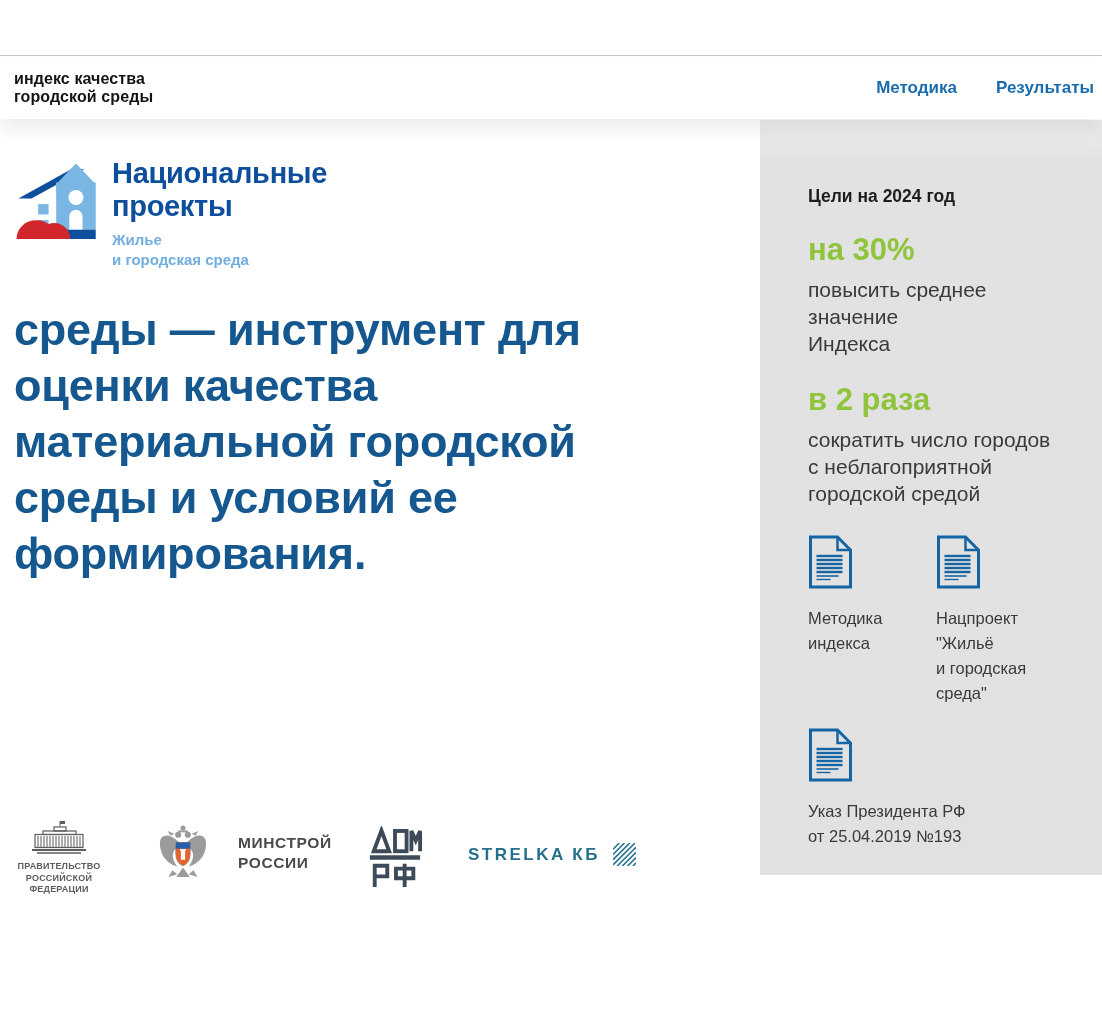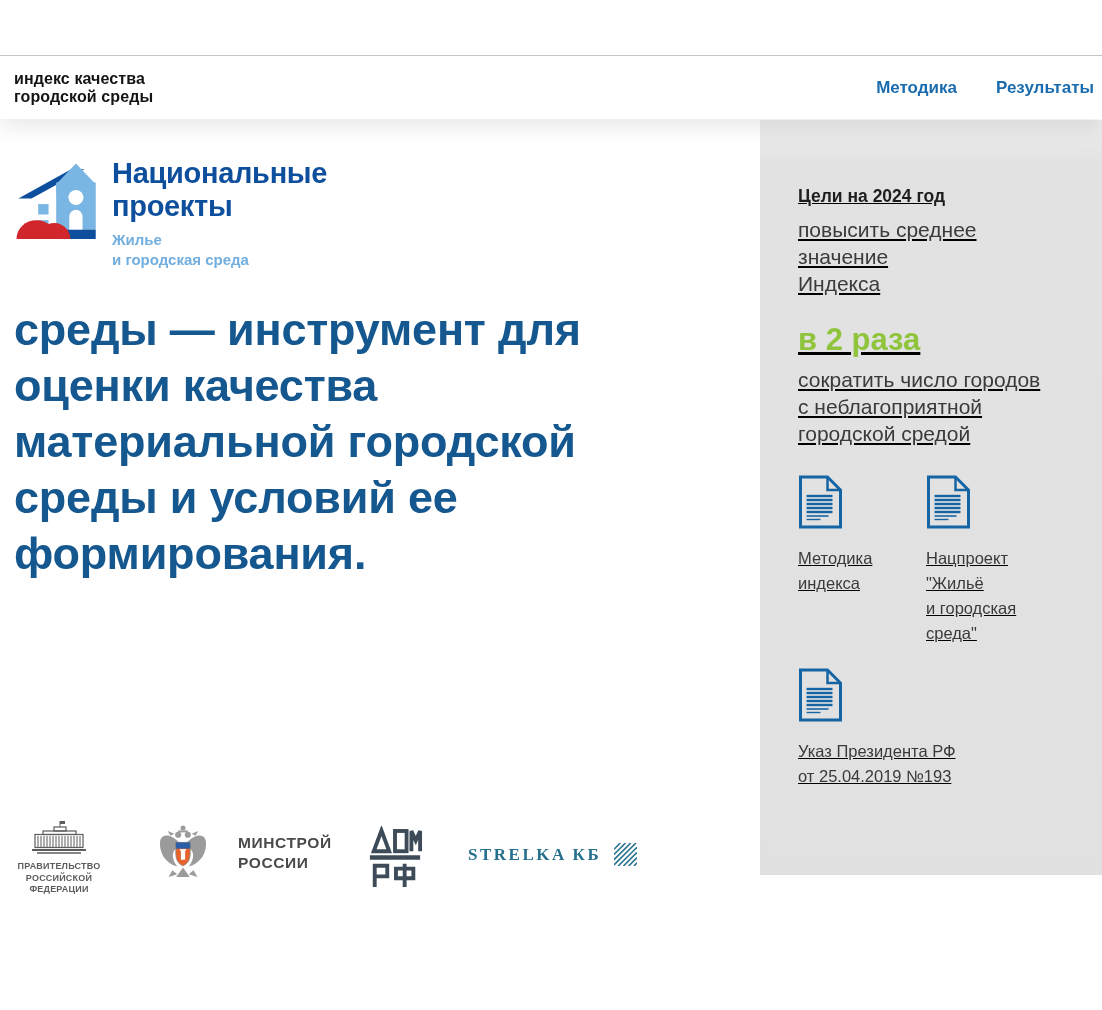--- a/index.html
+++ b/index.html
@@ -27,38 +27,38 @@
   .natproj-title { font-size:29px; font-weight:bold; color:#0d4f9d; line-height:32px; letter-spacing:-.3px; margin-top:1px; }
   .natproj-sub { font-size:15px; font-weight:bold; color:#72aede; line-height:20px; margin-top:8px; }
 
   
   .hero { position:absolute; top:302px; left:14px; }
   .hero div { font-size:45px; font-weight:bold; color:#15578f; line-height:56px; letter-spacing:-.2px; white-space:nowrap; }
 
   
   .sidebar { position:absolute; left:760px; top:120px; width:342px; height:755px;
     background:linear-gradient(#ededed, #e2e2e2 45px, #e1e1e1);
-    padding:66px 36px 0 38px;text-decoration:underline; }
+    padding:66px 36px 0 48px; }
   .sb-title { font-size:17.5px; font-weight:bold; color:#1e1e1e; }
   .goal-value { font-size:31px; font-weight:bold; color:#8fc43c; line-height:34px; margin-top:26px; }
   .goal-desc { font-size:21px; color:#3a3a3a; line-height:27px; margin-top:9px; max-width:260px; }
   .docs { display:grid; grid-template-columns:128px 140px; margin-top:28px; row-gap:22px; }
   .doc { cursor:pointer; }
   .doc-icon { width:45px; height:54px; display:block; }
   .doc-label { font-size:16.5px; color:#3a3a3a; line-height:25px; margin-top:17px; }
   .doc-wide { grid-column:1 / 3; }
 
   
   .logo-gov { position:absolute; left:12px; top:820px; width:94px; text-align:center; cursor:pointer; }
   .gov-label { font-size:9px; font-weight:bold; color:#5c5c5c; line-height:11.5px; margin-top:3px; letter-spacing:.2px; }
   .logo-minstroy { position:absolute; left:158px; top:822px; display:flex; align-items:center; gap:30px; cursor:pointer; }
   .minstroy-label { font-size:15.5px; font-weight:bold; color:#4a4a4a; line-height:20px; letter-spacing:.6px; }
   .logo-dom { position:absolute; left:367px; top:826px; cursor:pointer; }
   .logo-strelka { position:absolute; left:468px; top:843px; display:flex; align-items:center; gap:13px; cursor:pointer; }
-  .strelka-label { font-family:Liberation Serif, serif;
+  .strelka-label { font-family:Liberation Sans, sans-serif;
     font-size:17px; font-weight:bold; color:#25708c; letter-spacing:2.5px; white-space:nowrap; }
 </style>
 </head>
 <body>
 
 <div class="topstrip"></div>
 
 <div class="header">
   <div class="brand pre">индекс качества
 городской среды</div>
@@ -95,20 +95,21 @@
   <div>оценки качества</div>
   <div>материальной городской</div>
   <div>среды и условий ее</div>
   <div>формирования.</div>
 </h1>
 
 <aside class="sidebar">
   <div class="sb-title">Цели на 2024 год</div>
 
   <div>
+    <div class="goal-value">на 30%</div>
     <div class="goal-desc pre">повысить среднее значение
 Индекса</div>
   </div>
 
   <div>
     <div class="goal-value">в 2 раза</div>
     <div class="goal-desc pre">сократить число городов
 с неблагоприятной
 городской средой</div>
   </div>

